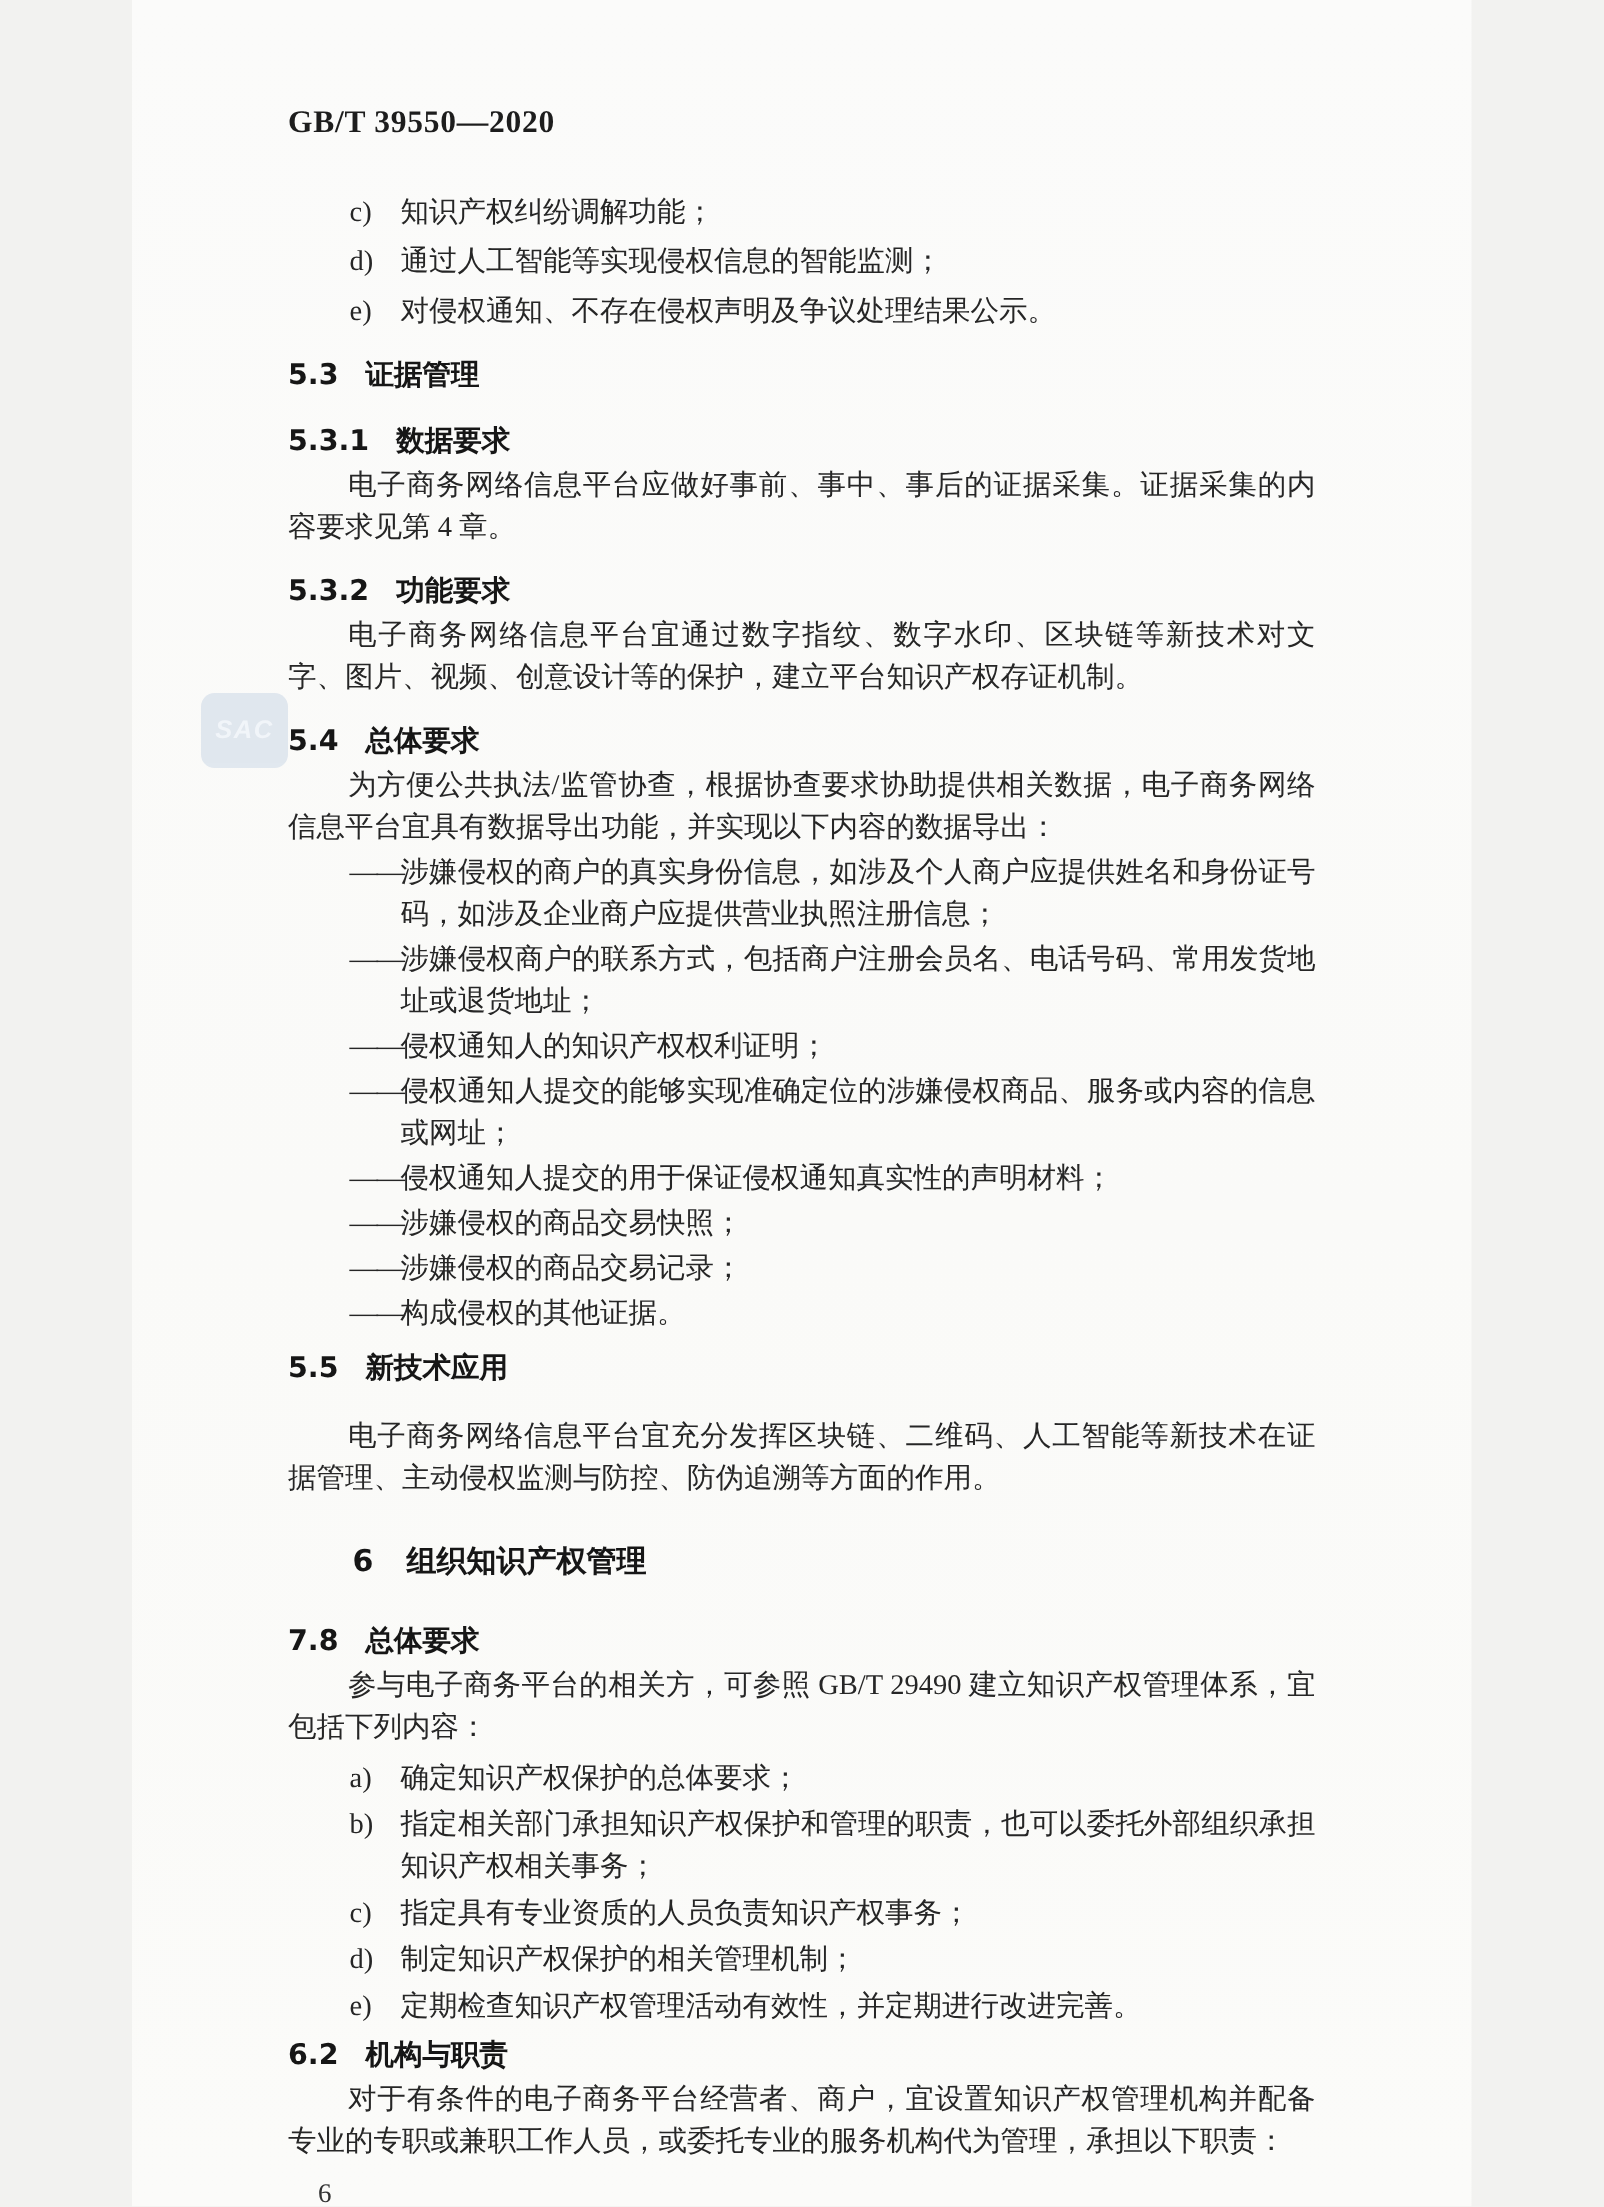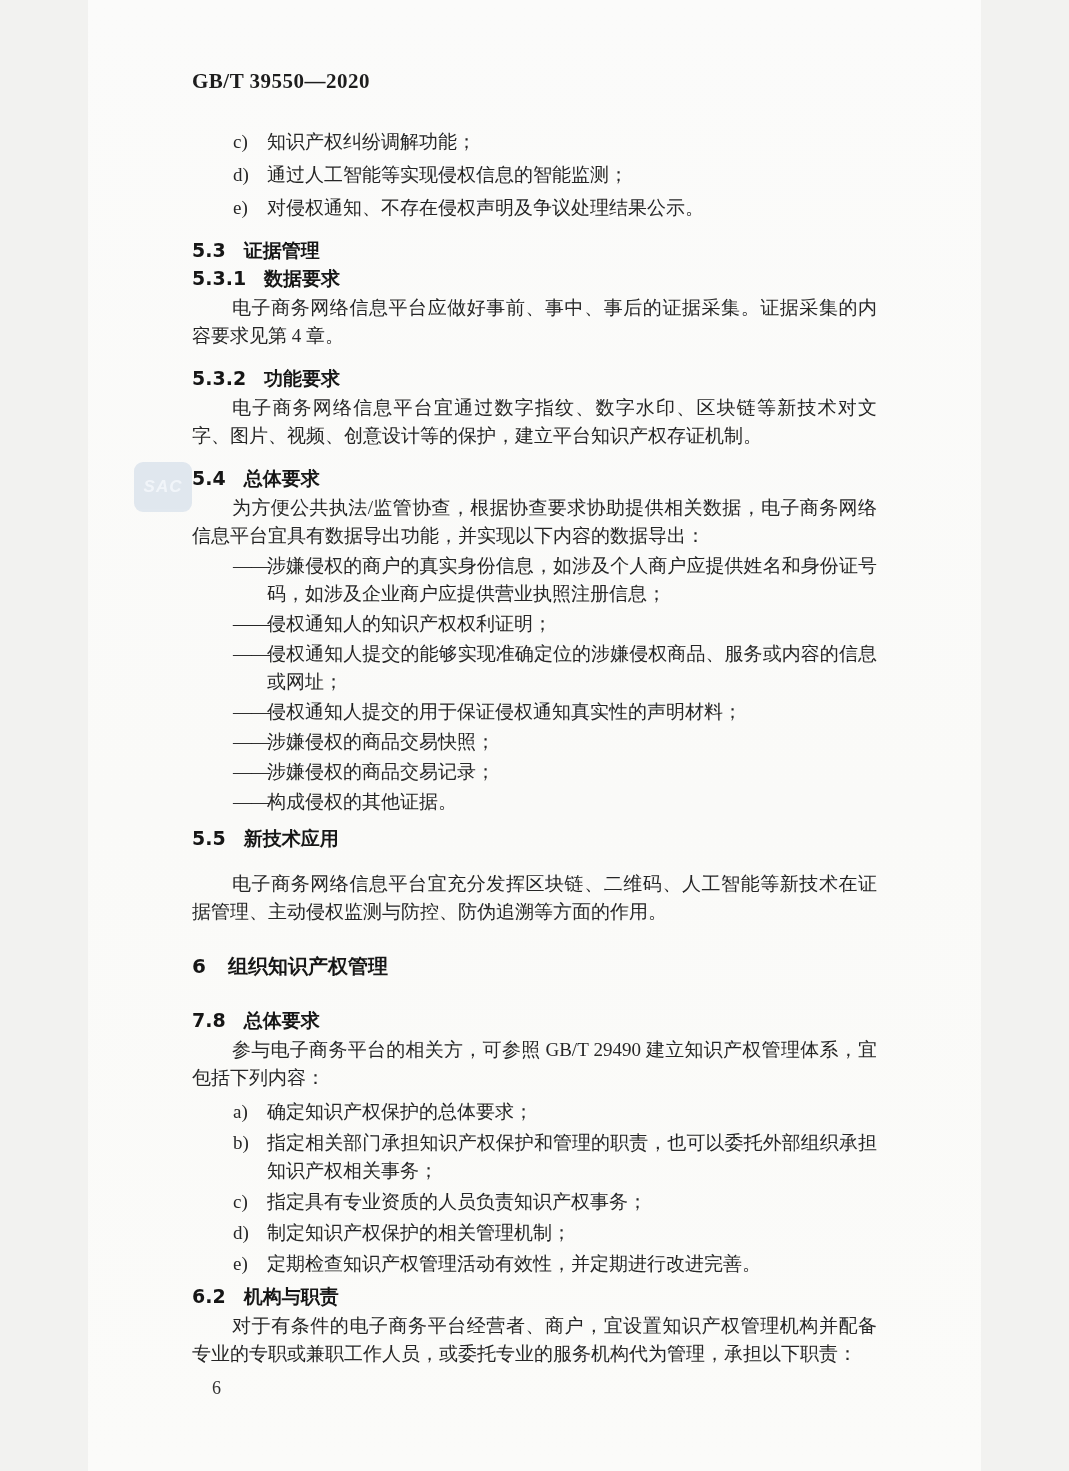--- a/index.html
+++ b/index.html
@@ -80,23 +80,23 @@
     line-height: 24px;
     margin: 0;
   }
   .clause .num { margin-right: 18px; }
   .chapter {
     font-size: 20px;
   }
   .chapter .num { margin-right: 22px; }
 
   .mt-sect   { margin-top: 16px; }
-  .mt-sub    { margin-top: 4px; }
+  .mt-sub    { margin-top: 20px; }
   .mt-55     { margin-top: 10px; }
-  .mt-ch     { margin-top: 28px; }
+  .mt-ch     { margin-top: 28px; margin-left: 43px; }
   .mt-61     { margin-top: 30px; }
   .mt-62     { margin-top: 6px; }
 
   
   .body-para {
     margin: 4px 0 0 0;
     text-indent: 40px;
     line-height: 28px;
     text-align: justify;
   }
@@ -185,20 +185,21 @@
 
   <p class="body-para">为方便公共执法/监管协查，根据协查要求协助提供相关数据，电子商务网络信息平台宜具有数据导出功能，并实现以下内容的数据导出：</p>
 
   <ul class="dash-list">
     <li>
       <span class="dash">——</span>
       <span>涉嫌侵权的商户的真实身份信息，如涉及个人商户应提供姓名和身份证号码，如涉及企业商户应提供营业执照注册信息；</span>
     </li>
     <li>
       <span class="dash">——</span>
+      <span>涉嫌侵权商户的联系方式，包括商户注册会员名、电话号码、常用发货地址或退货地址；</span>
     </li>
     <li>
       <span class="dash">——</span>
       <span>侵权通知人的知识产权权利证明；</span>
     </li>
     <li>
       <span class="dash">——</span>
       <span>侵权通知人提交的能够实现准确定位的涉嫌侵权商品、服务或内容的信息或网址；</span>
     </li>
     <li>

